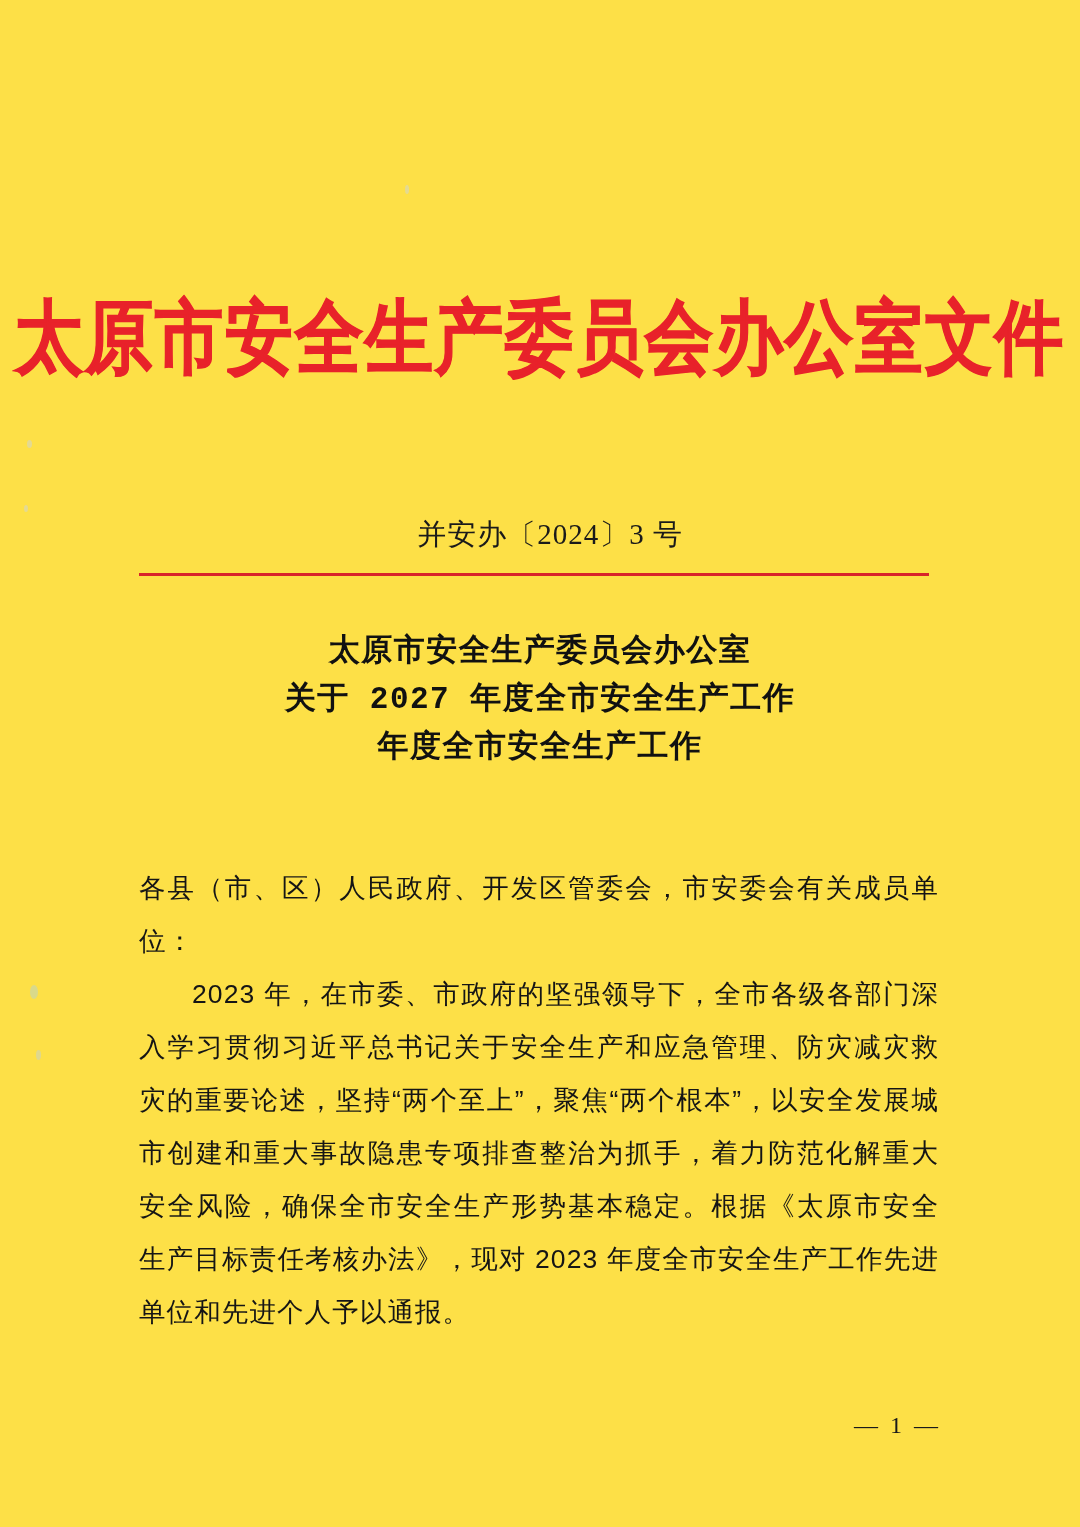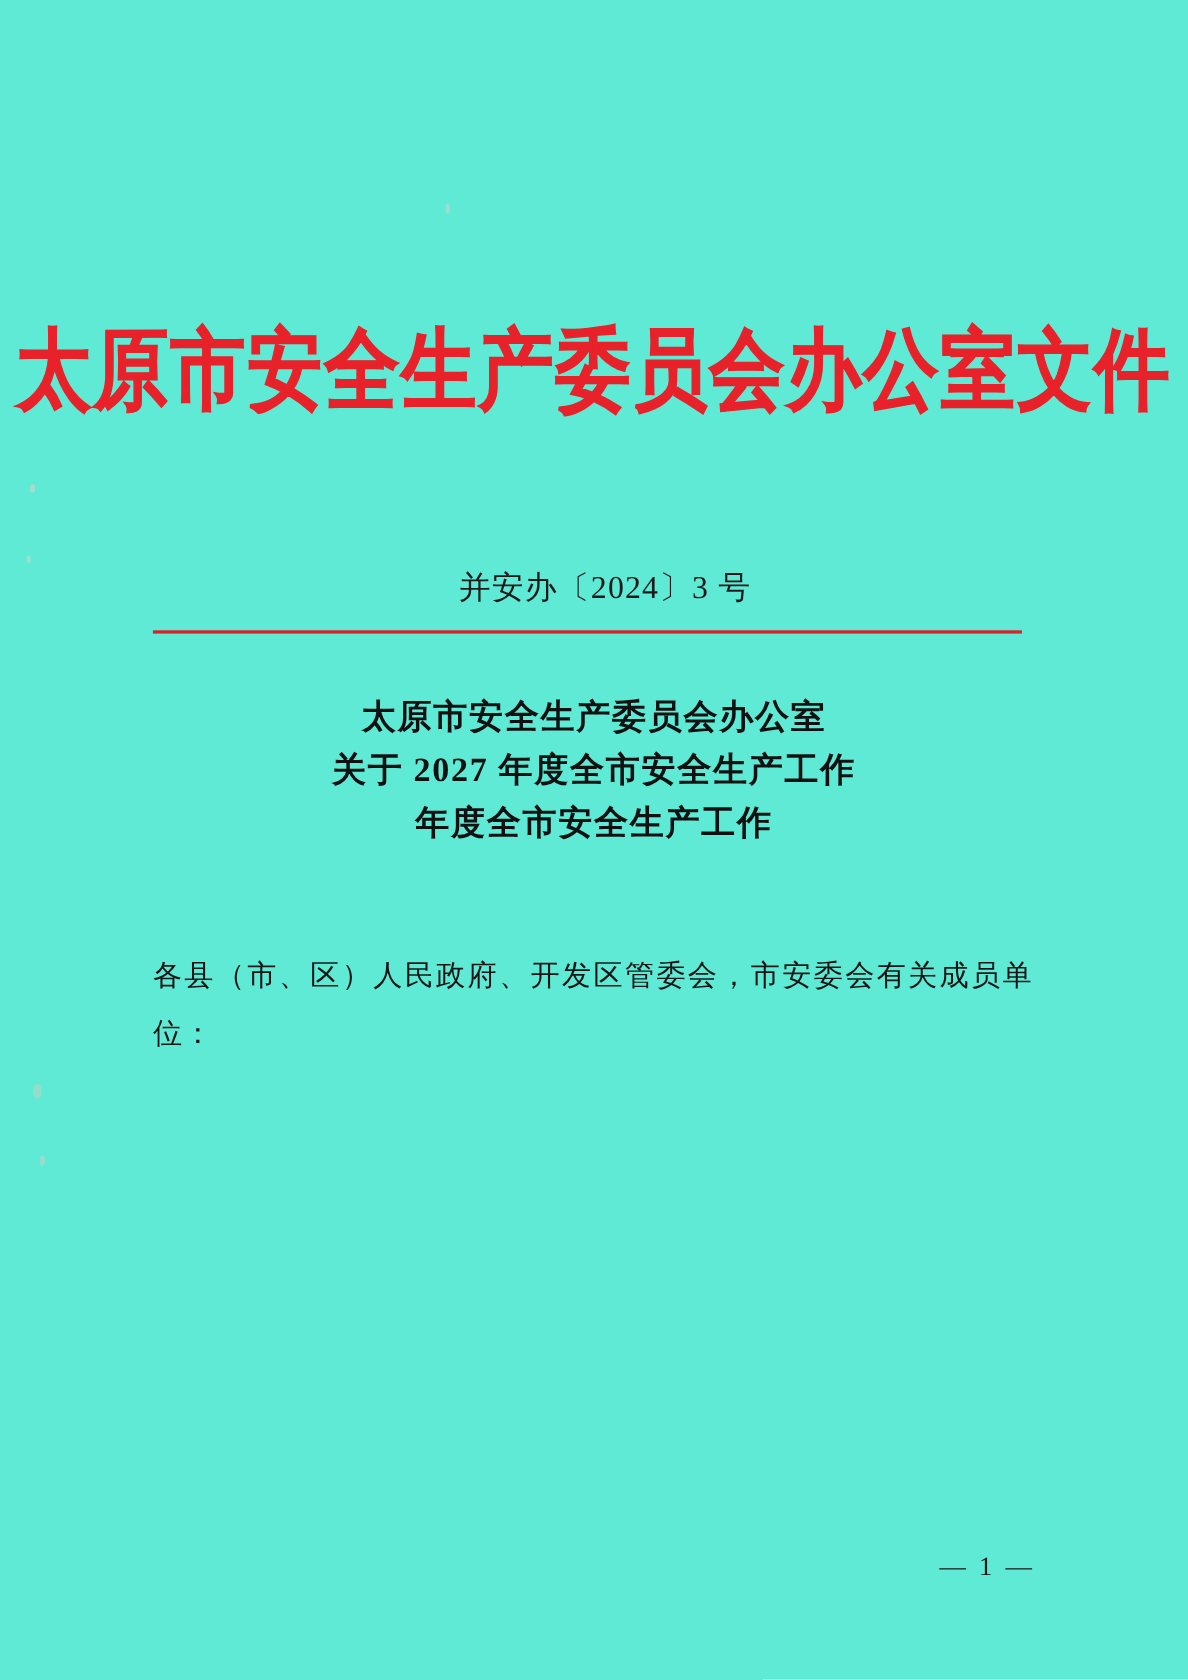--- a/index.html
+++ b/index.html
@@ -12,21 +12,21 @@
     height: 1527px;
     position: relative;
     font-family: "Liberation Serif", serif;
     color: #111111;
     overflow: hidden;
   }
 
   .page {
     position: absolute;
     inset: 0;
-    background: #5eead4;
+    background: #fde047;
   }
 
   
   .speck {
     position: absolute;
     background: #cfd6cf;
     opacity: .55;
     border-radius: 50%;
   }
 
@@ -72,35 +72,35 @@
     height: 3px;
     background: #d8232a;
   }
 
   .doc-title {
     position: absolute;
     top: 628px;
     left: 0;
     width: 100%;
     text-align: center;
-    font-family: Liberation Serif, serif;
+    font-family: Liberation Mono, monospace;
     font-weight: 700;
     font-size: 31px;
     line-height: 1.55;
     letter-spacing: 1.5px;
     color: #111;
   }
   .doc-title div { white-space: nowrap; }
 
   .body-text {
     position: absolute;
     top: 862px;
     left: 139px;
     width: 800px;
-    font-family: Liberation Mono, monospace;
+    font-family: Liberation Sans, sans-serif;
     font-size: 26.5px;
     line-height: 53px;
     letter-spacing: 1.1px;
     color: #151515;
     text-align: justify;
   }
   .body-text p {
     margin: 0;
   }
   .body-text p.indent {
@@ -137,17 +137,18 @@
   <div class="red-rule"></div>
 
   <div class="doc-title">
     <div>太原市安全生产委员会办公室</div>
     <div>关于 2027 年度全市安全生产工作</div>
     <div>年度全市安全生产工作</div>
   </div>
 
   <div class="body-text">
     <p>各县（市、区）人民政府、开发区管委会，市安委会有关成员单位：</p>
+    <p class="indent">2023 年，在市委、市政府的坚强领导下，全市各级各部门深入学习贯彻习近平总书记关于安全生产和应急管理、防灾减灾救灾的重要论述，坚持“两个至上”，聚焦“两个根本”，以安全发展城市创建和重大事故隐患专项排查整治为抓手，着力防范化解重大安全风险，确保全市安全生产形势基本稳定。根据《太原市安全生产目标责任考核办法》，现对 2023 年度全市安全生产工作先进单位和先进个人予以通报。</p>
   </div>
 
   <div class="page-number">— 1 —</div>
 
 </div>
 
 </body></html>

